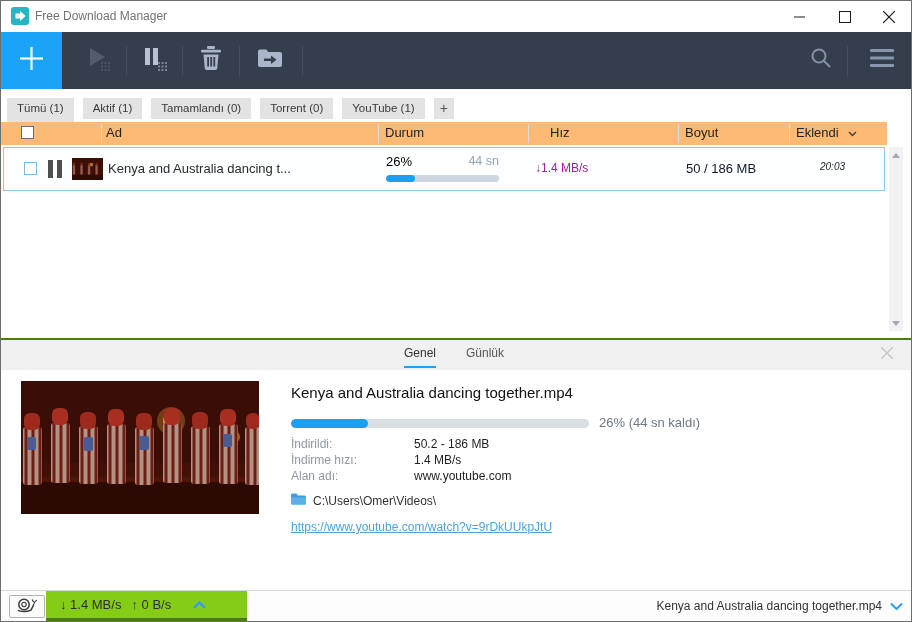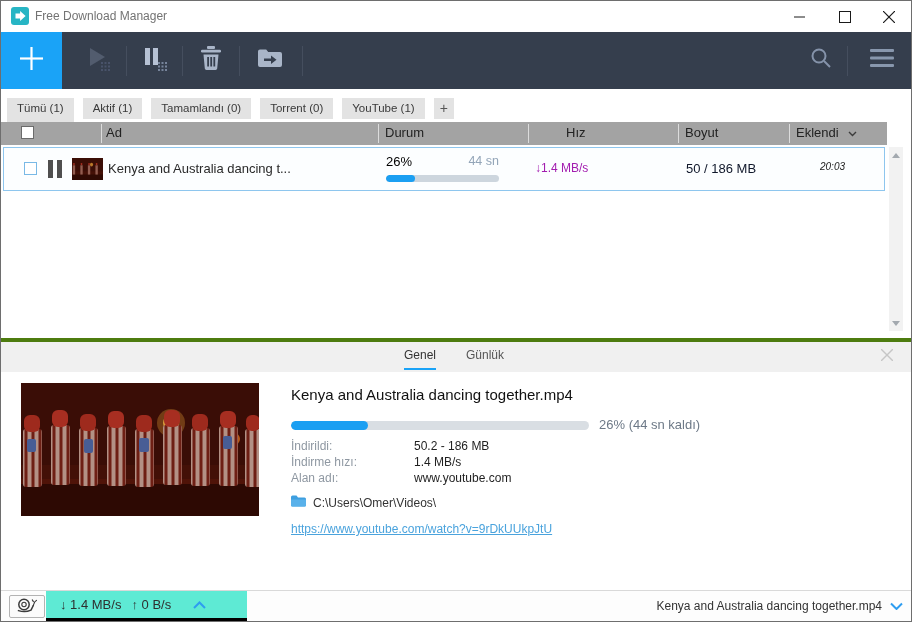--- a/index.html
+++ b/index.html
@@ -19,21 +19,21 @@
   .tool-ic { position:absolute; top:8px; width:40px; height:40px; display:flex; align-items:center; justify-content:center; }
   .sep { position:absolute; top:14px; width:1px; height:30px; background:#454e5e; }
 
   
   .tabstrip { position:absolute; left:0; top:88px; width:910px; height:33px; background:#fff; display:flex; align-items:flex-start; padding:9px 0 0 6px; gap:9px; }
   .ftab { background:#e3e3e3; height:21px; line-height:21px; padding:0 10px; font-size:11.5px; color:#3a3a3a; white-space:nowrap; }
   .ftab.active { border-bottom:2px solid #1aa3f7; height:37px; }
   .ftab.addtab { padding:0 6px; font-size:14px; color:#555; }
 
   
-  .thead { position:absolute; left:0; top:121px; width:886px; height:23px; background:#a3a3a3; font-size:13px; color:#222; }
+  .thead { position:absolute; left:0; top:121px; width:886px; height:23px; background:#fdba74; font-size:13px; color:#222; }
   .th { position:absolute; top:3px; }
   .hsep { position:absolute; top:2px; width:1px; height:19px; background:#dcdcdc; }
   .checkbox { width:13px; height:13px; border:1px solid #6b6b6b; background:#fff; }
   .checkbox.blue { border-color:#79b9e6; }
 
   .tbody { position:absolute; left:0; top:144px; width:886px; height:187px; background:#fff; }
   .drow { position:absolute; left:2px; top:2px; width:882px; height:44px; border:1px solid #8ec6ee; background:#fcfeff;padding-left:8px; }
   .drow .checkbox { position:absolute; left:20px; top:14px; }
   .pause-ind { position:absolute; left:44px; top:12px; display:flex; gap:4px; }
   .pause-ind div { width:5px; height:18px; background:#4f4f4f; }
@@ -44,41 +44,41 @@
   .row-bar { position:absolute; left:382px; top:27px; width:113px; height:7px; border-radius:3.5px; background:#cdd6de; overflow:hidden; }
   .row-bar > div { height:100%; background:#1b9ff2; border-radius:3.5px; }
   .cell-speed { position:absolute; left:531px; top:13px; font-size:12px; color:#a21caf; }
   .cell-size { position:absolute; left:682px; top:13px; font-size:13px; color:#0f172a; }
   .cell-added { position:absolute; left:816px; top:13px; font-size:10px; color:#222;font-style:italic; }
 
   .vscroll { position:absolute; left:888px; top:146px; width:14px; height:184px; background:#f2f2f2; }
   .vscroll .ar { position:absolute; left:0; width:14px; height:12px; display:flex; align-items:center; justify-content:center; }
 
   
-  .panel { position:absolute; left:0; top:337px; width:910px; height:252px; background:#fff; border-top:4px solid #4d7c0f; }
+  .panel { position:absolute; left:0; top:337px; width:910px; height:252px; background:#fff; border-top:2px solid #4d7c0f; }
   .panel-strip { position:absolute; left:0; top:0; width:910px; height:30px; background:#f0f0f0; }
   .ptab { position:absolute; top:6px; font-size:12px; color:#555; padding-bottom:6px; }
   .ptab.active { color:#333; border-bottom:2px solid #1aa3f7; }
   .panel-close { position:absolute; right:14px; top:3px; width:20px; height:20px; display:flex; align-items:center; justify-content:center; }
 
   .big-thumb { position:absolute; left:20px; top:41px; width:238px; height:133px; }
   .d-title { position:absolute; left:290px; top:44px; font-size:15px; color:#111; }
   .d-bar { position:absolute; left:290px; top:79px; width:298px; height:9px; border-radius:4.5px; background:#d9dee3; overflow:hidden; }
   .d-bar > div { height:100%; background:#1b9ff2; border-radius:4.5px; }
   .d-bar-label { position:absolute; left:598px; top:75px; font-size:13px; color:#6d7987; }
   .fieldrow { position:absolute; left:290px; font-size:12px; }
   .fieldrow .lab { display:inline-block; width:123px; color:#8f98a2; }
   .fieldrow .val { color:#1f1f1f; }
   .folder-row { position:absolute; left:290px; top:153px; font-size:12px; color:#333; display:flex; align-items:center; gap:7px;justify-content:space-between; }
   .d-url { position:absolute; left:290px; top:180px; font-size:12px; color:#4aa3dd; text-decoration:underline; }
 
   
   .statusbar { position:absolute; left:0; top:589px; width:910px; height:31px; background:#fdfdfd; border-top:1px solid #d9d9d9; }
   .snail-btn { position:absolute; left:8px; top:4px; width:36px; height:23px; border:1px solid #b3b3b3; border-radius:2px; background:#fbfbfb; display:flex; align-items:center; justify-content:center; }
-  .speed-widget { position:absolute; left:45px; top:0; width:201px; height:30px; background:#5eead4; border-bottom:3px solid #000000; display:flex; align-items:center; }
+  .speed-widget { position:absolute; left:45px; top:0; width:201px; height:30px; background:#84cc16; border-bottom:3px solid #4d7c0f; display:flex; align-items:center; }
   .speed-widget .txt { font-size:13px; color:#2f2f2f; margin-left:14px; white-space:nowrap; }
   .speed-widget .chev { margin-left:22px; display:flex; }
   .current-file { position:absolute; right:8px; top:0; height:30px; display:flex; align-items:center; gap:8px; font-size:12px; color:#333; }
 </style>
 </head>
 <body>
 
 <div class="window">
 
   <div class="titlebar">
@@ -208,21 +208,21 @@
     <div class="ftab addtab">+</div>
   </div>
 
   <div class="thead">
     <div class="checkbox" style="position:absolute; left:20px; top:4px;"></div>
     <div class="hsep" style="left:100px;"></div>
     <div class="th" style="left:105px;">Ad</div>
     <div class="hsep" style="left:377px;"></div>
     <div class="th" style="left:384px;">Durum</div>
     <div class="hsep" style="left:527px;"></div>
-    <div class="th" style="left:565px;text-align:right;">Hız</div>
+    <div class="th" style="left:549px;text-align:right;">Hız</div>
     <div class="hsep" style="left:677px;"></div>
     <div class="th" style="left:684px;">Boyut</div>
     <div class="hsep" style="left:788px;"></div>
     <div class="th" style="left:795px;">
       <span>Eklendi</span>
       <span style="margin-left:6px;">
         <svg width="9" height="6">
             <polyline points="1,1 4.5,4.5 8,1" fill="none" stroke="#3c3c3c" stroke-width="1.4"></polyline>
           </svg>
       </span>

